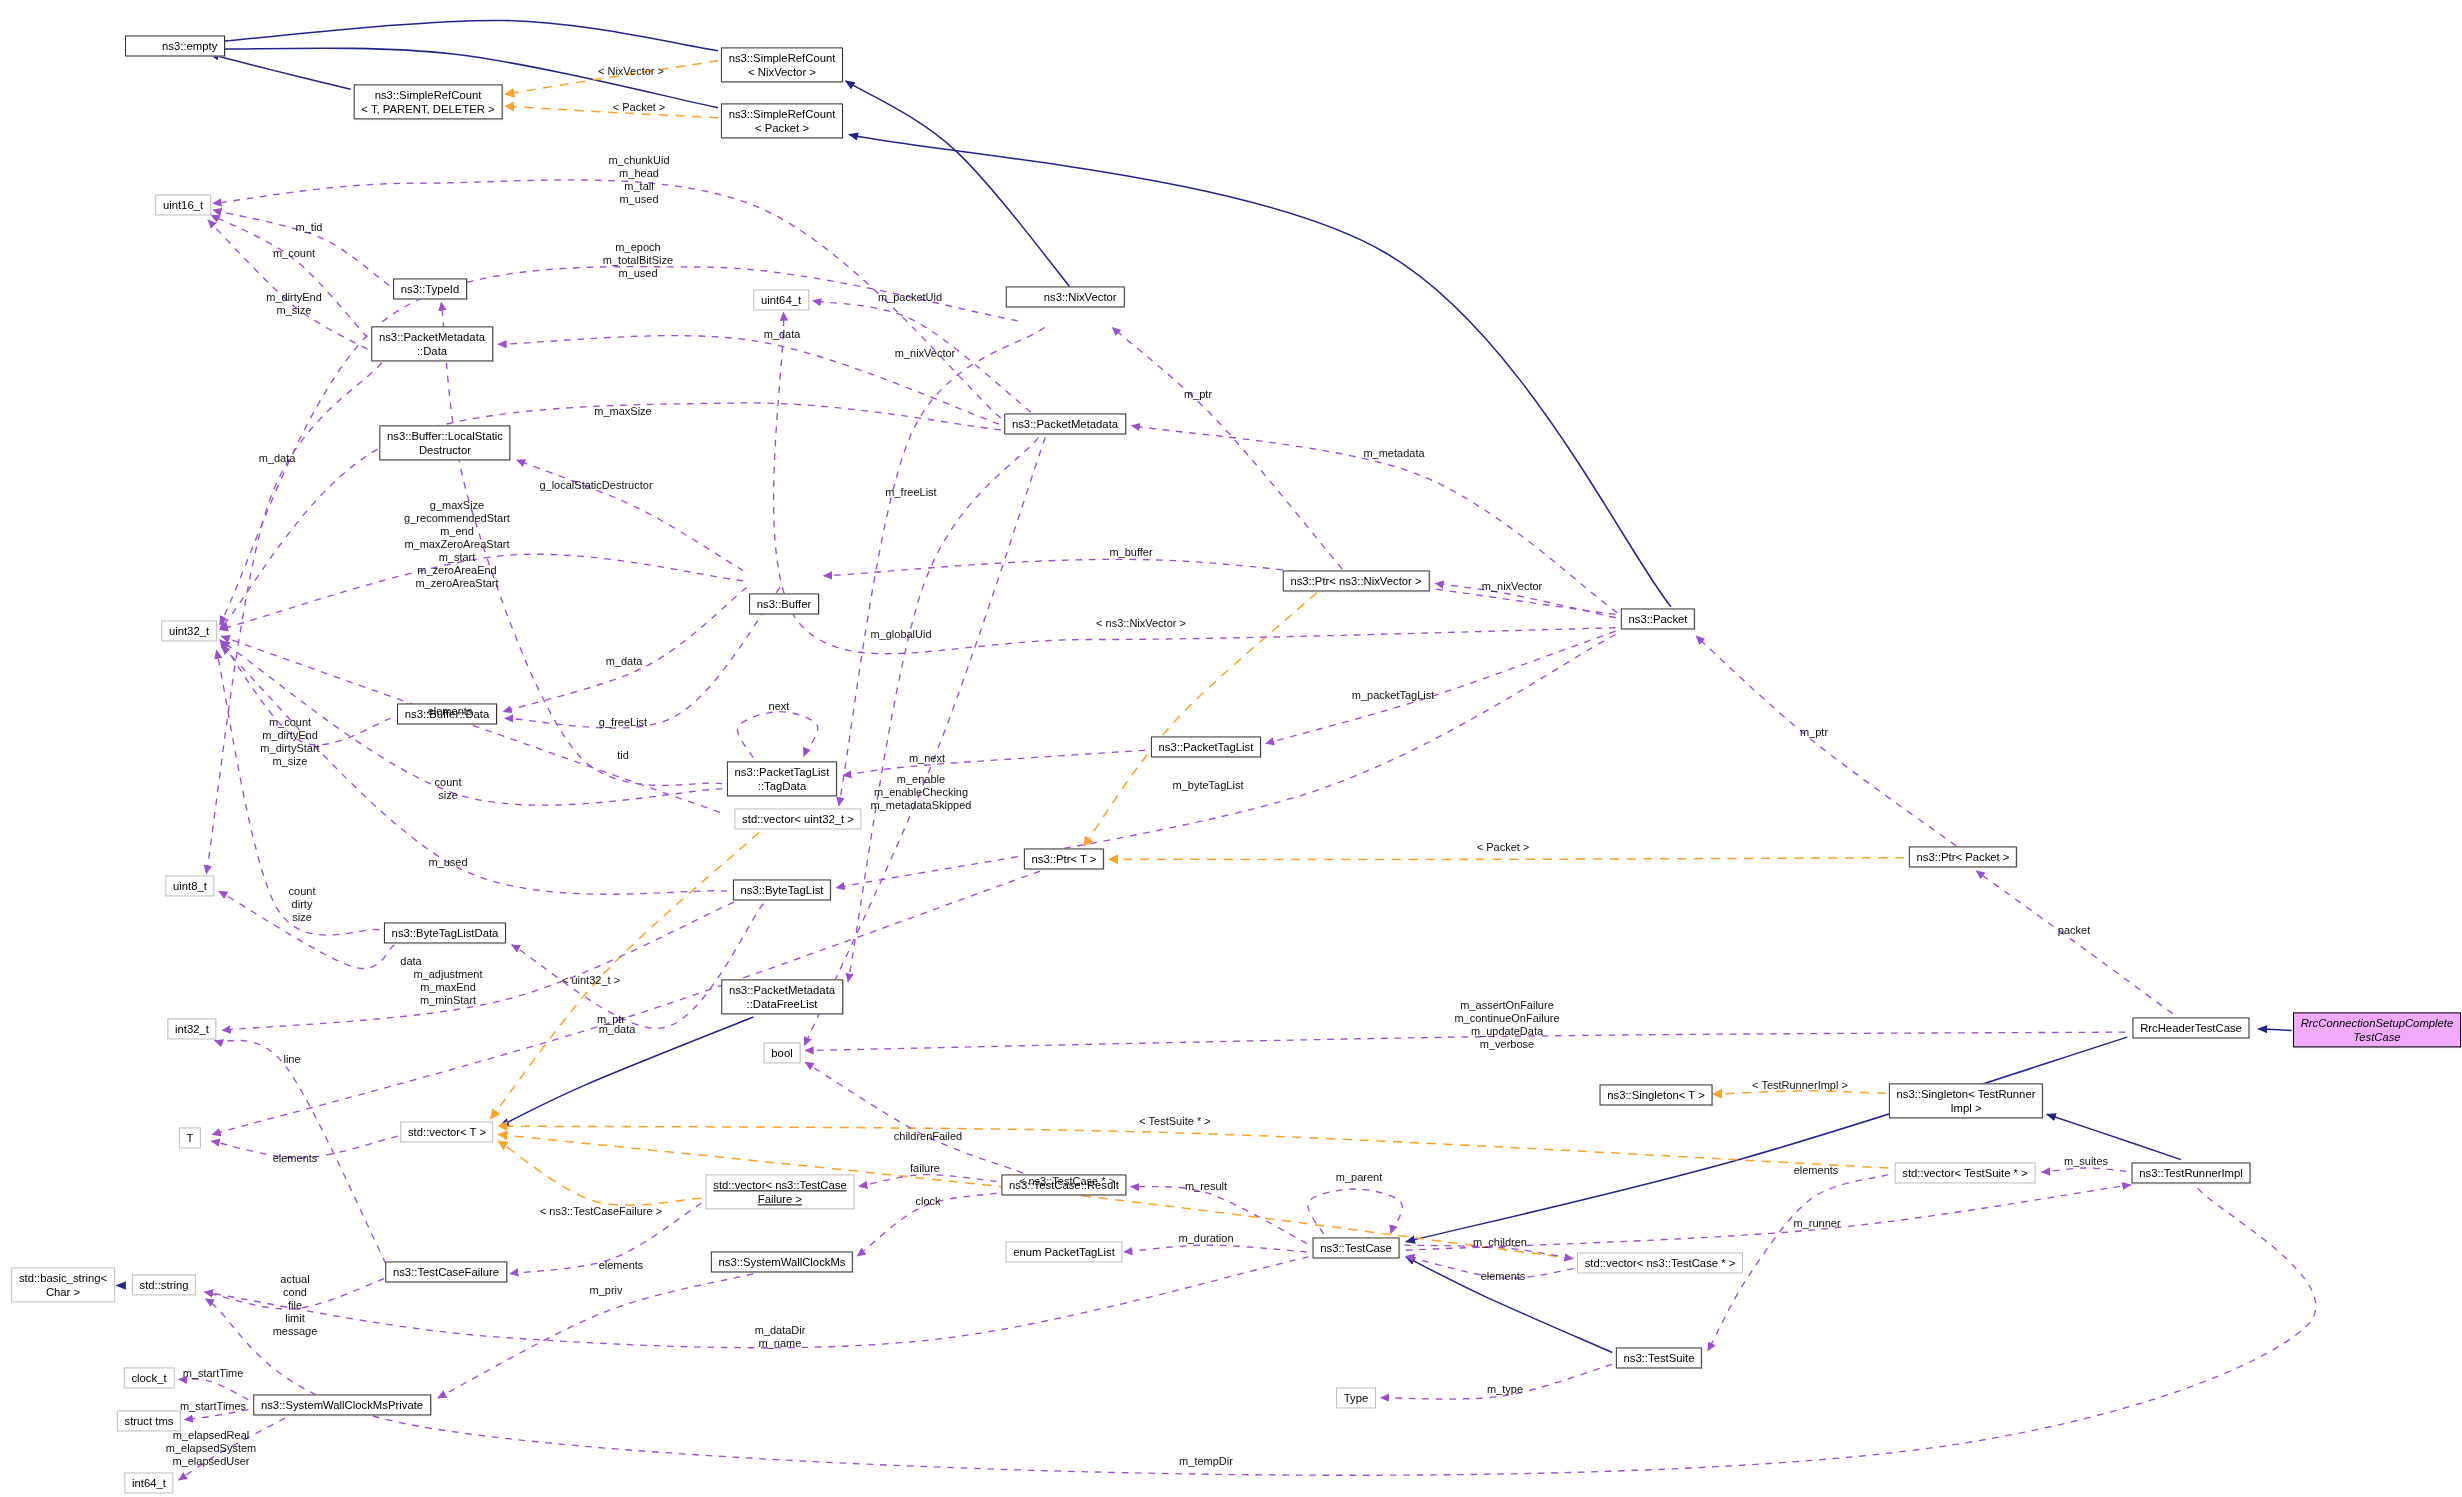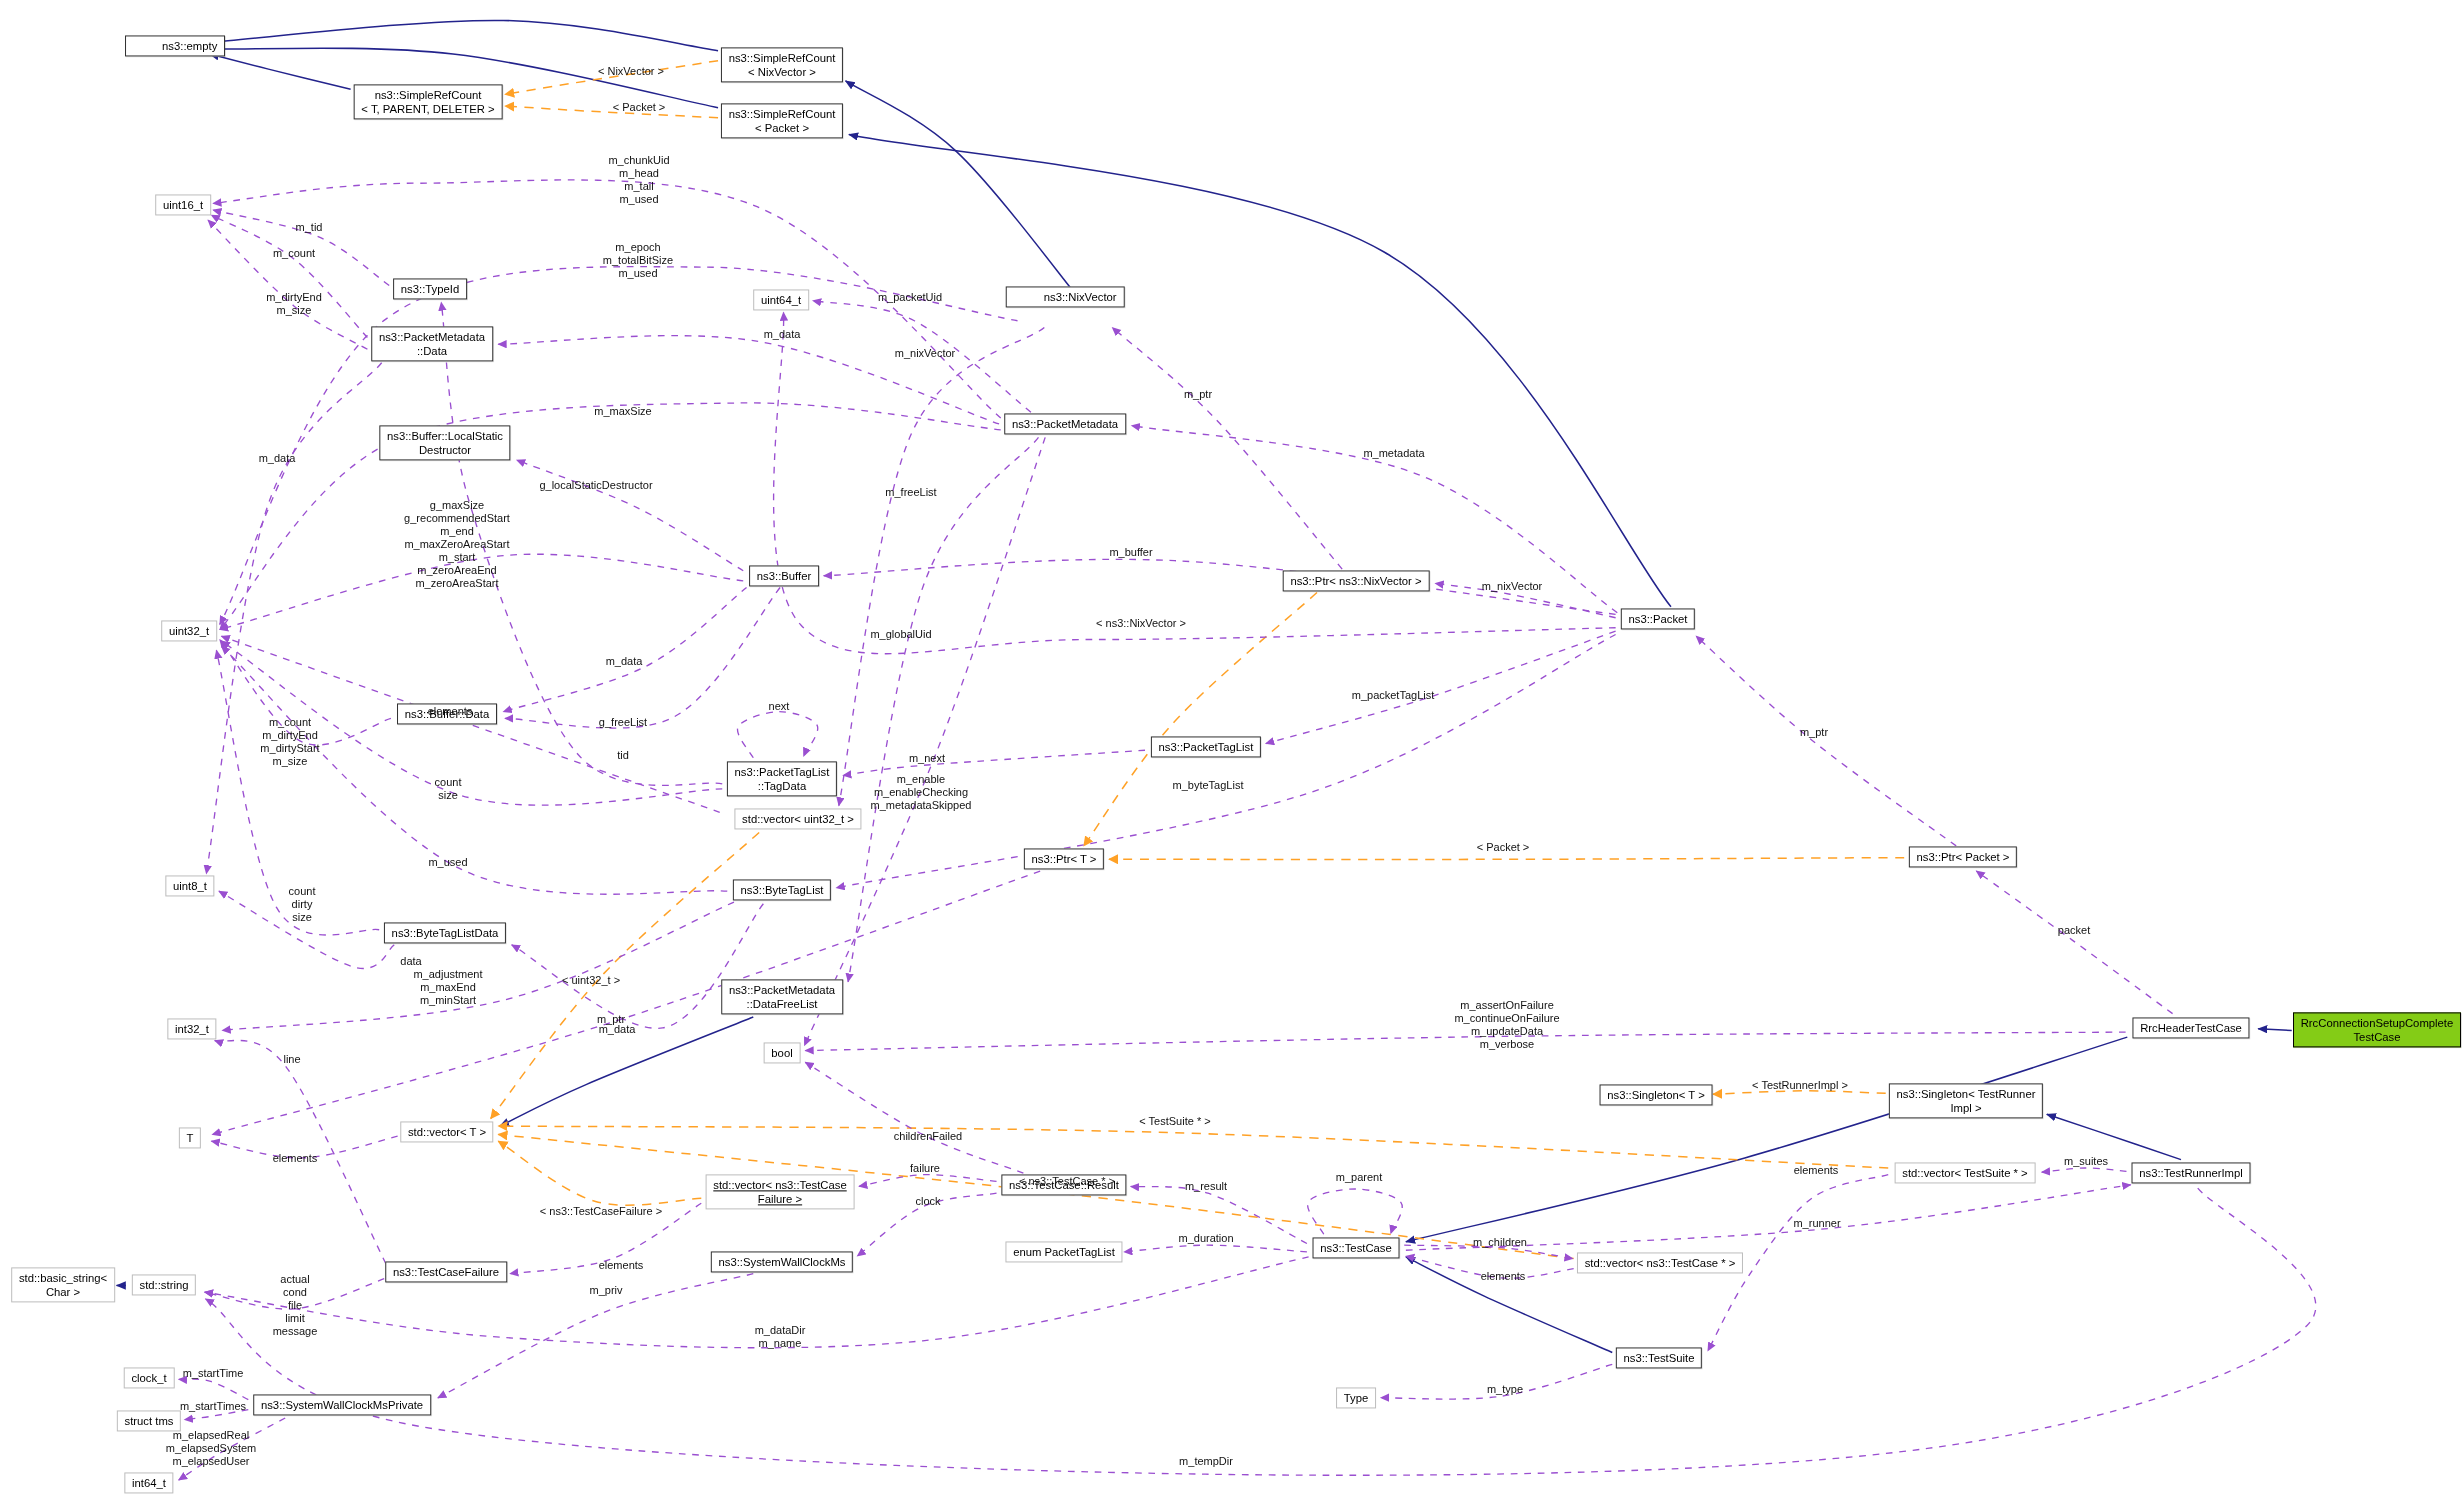--- a/index.html
+++ b/index.html
@@ -3,21 +3,21 @@
 <meta charset="utf-8">
 <style>
   html,body{margin:0;padding:0;background:#ffffff;}
   #canvas{position:relative;width:2462px;height:1498px;background:#ffffff;overflow:hidden;
           font-family:"Liberation Sans","DejaVu Sans",sans-serif;}
   #edge-layer{position:absolute;left:0;top:0;width:2462px;height:1498px;}
   .node{position:absolute;transform:translate(-50%,-50%);background:#ffffff;
         border:1.7px solid #2f2f2f;padding:2.5px 6.7px;font-size:11.3px;line-height:1.25;
         color:#000;text-align:center;white-space:pre;box-shadow:0.8px 0.8px 0 #00000022;}
   .node.ext{border:1.2px solid #bcbcbc;box-shadow:none;}
-  .node.hl{background:#84cc16;border:1.7px solid #000;}
+  .node.hl{background:#f0abfc;border:1.7px solid #000;font-style:italic;}
   .elabel{position:absolute;transform:translate(-50%,-50%);font-size:11px;line-height:1.18;
           color:#111;text-align:center;white-space:pre;pointer-events:none;}
   path.edge{fill:none;}
   path.m{stroke:#9a4fd0;stroke-width:1.6;stroke-dasharray:8 8;}
   path.t{stroke:#ffa126;stroke-width:1.8;stroke-dasharray:11 9;}
   path.i{stroke:#23238c;stroke-width:1.8;}
 </style>
 </head>
 <body>
 
@@ -127,21 +127,21 @@
 &lt; Packet &gt;</div>
       <div class="node ext" style="left: 183px; top: 205px;">uint16_t</div>
       <div class="node" style="left: 430px; top: 289px;">ns3::TypeId</div>
       <div class="node" style="left: 432px; top: 344px;">ns3::PacketMetadata
 ::Data</div>
       <div class="node ext" style="left: 781px; top: 300px;">uint64_t</div>
       <div class="node" style="left: 1065px; top: 297px; padding-left: 37px;">ns3::NixVector</div>
       <div class="node" style="left: 1065px; top: 424px;">ns3::PacketMetadata</div>
       <div class="node" style="left: 445px; top: 443px;">ns3::Buffer::LocalStatic
 Destructor</div>
-      <div class="node" style="left: 784px; top: 576px;">ns3::Buffer</div>
+      <div class="node" style="left: 784px; top: 604px;">ns3::Buffer</div>
       <div class="node ext" style="left: 189px; top: 631px;">uint32_t</div>
       <div class="node" style="left: 1356px; top: 581px;">ns3::Ptr&lt; ns3::NixVector &gt;</div>
       <div class="node" style="left: 1658px; top: 619px;">ns3::Packet</div>
       <div class="node" style="left: 447px; top: 714px;">ns3::Buffer::Data</div>
       <div class="node" style="left: 782px; top: 779px;">ns3::PacketTagList
 ::TagData</div>
       <div class="node" style="left: 1206px; top: 747px;">ns3::PacketTagList</div>
       <div class="node ext" style="left: 782px; top: 819px; margin-left: 16px;">std::vector&lt; uint32_t &gt;</div>
       <div class="node" style="left: 782px; top: 890px;">ns3::ByteTagList</div>
       <div class="node ext" style="left: 190px; top: 886px;">uint8_t</div>

